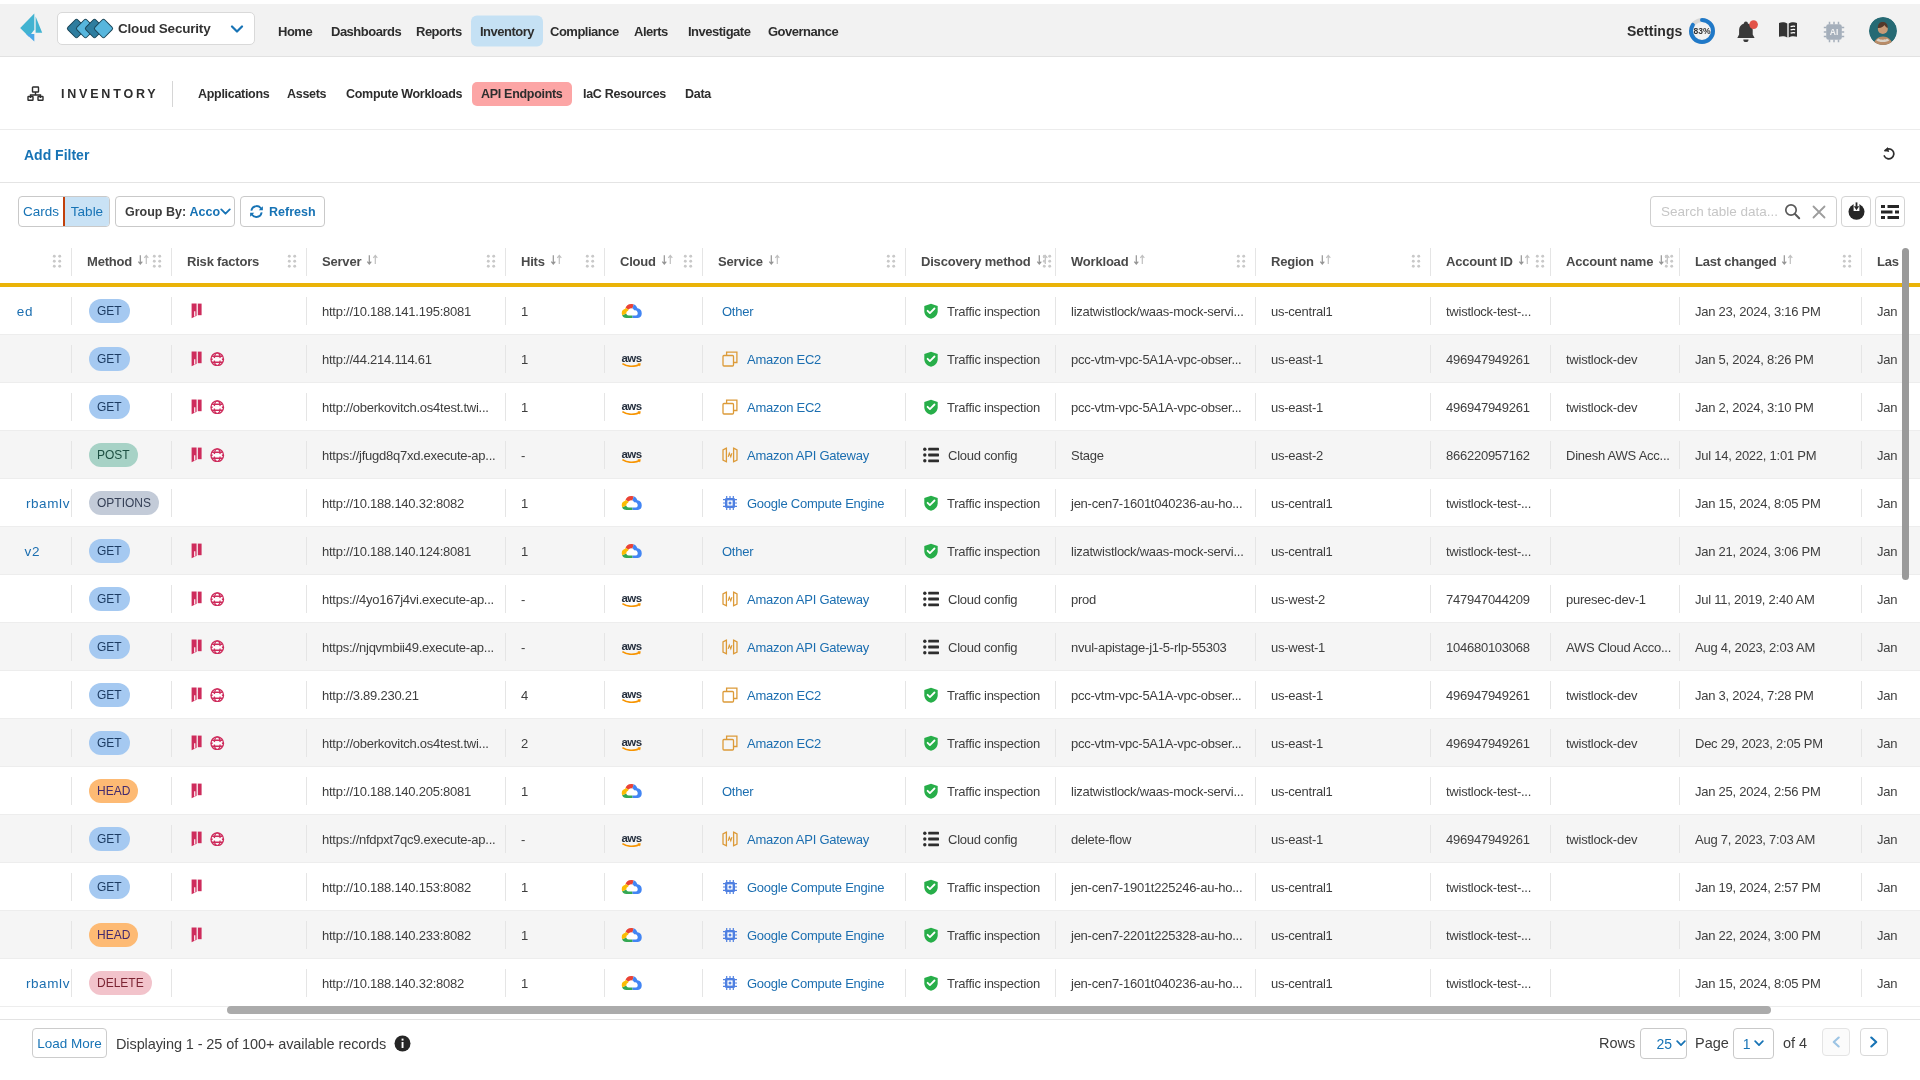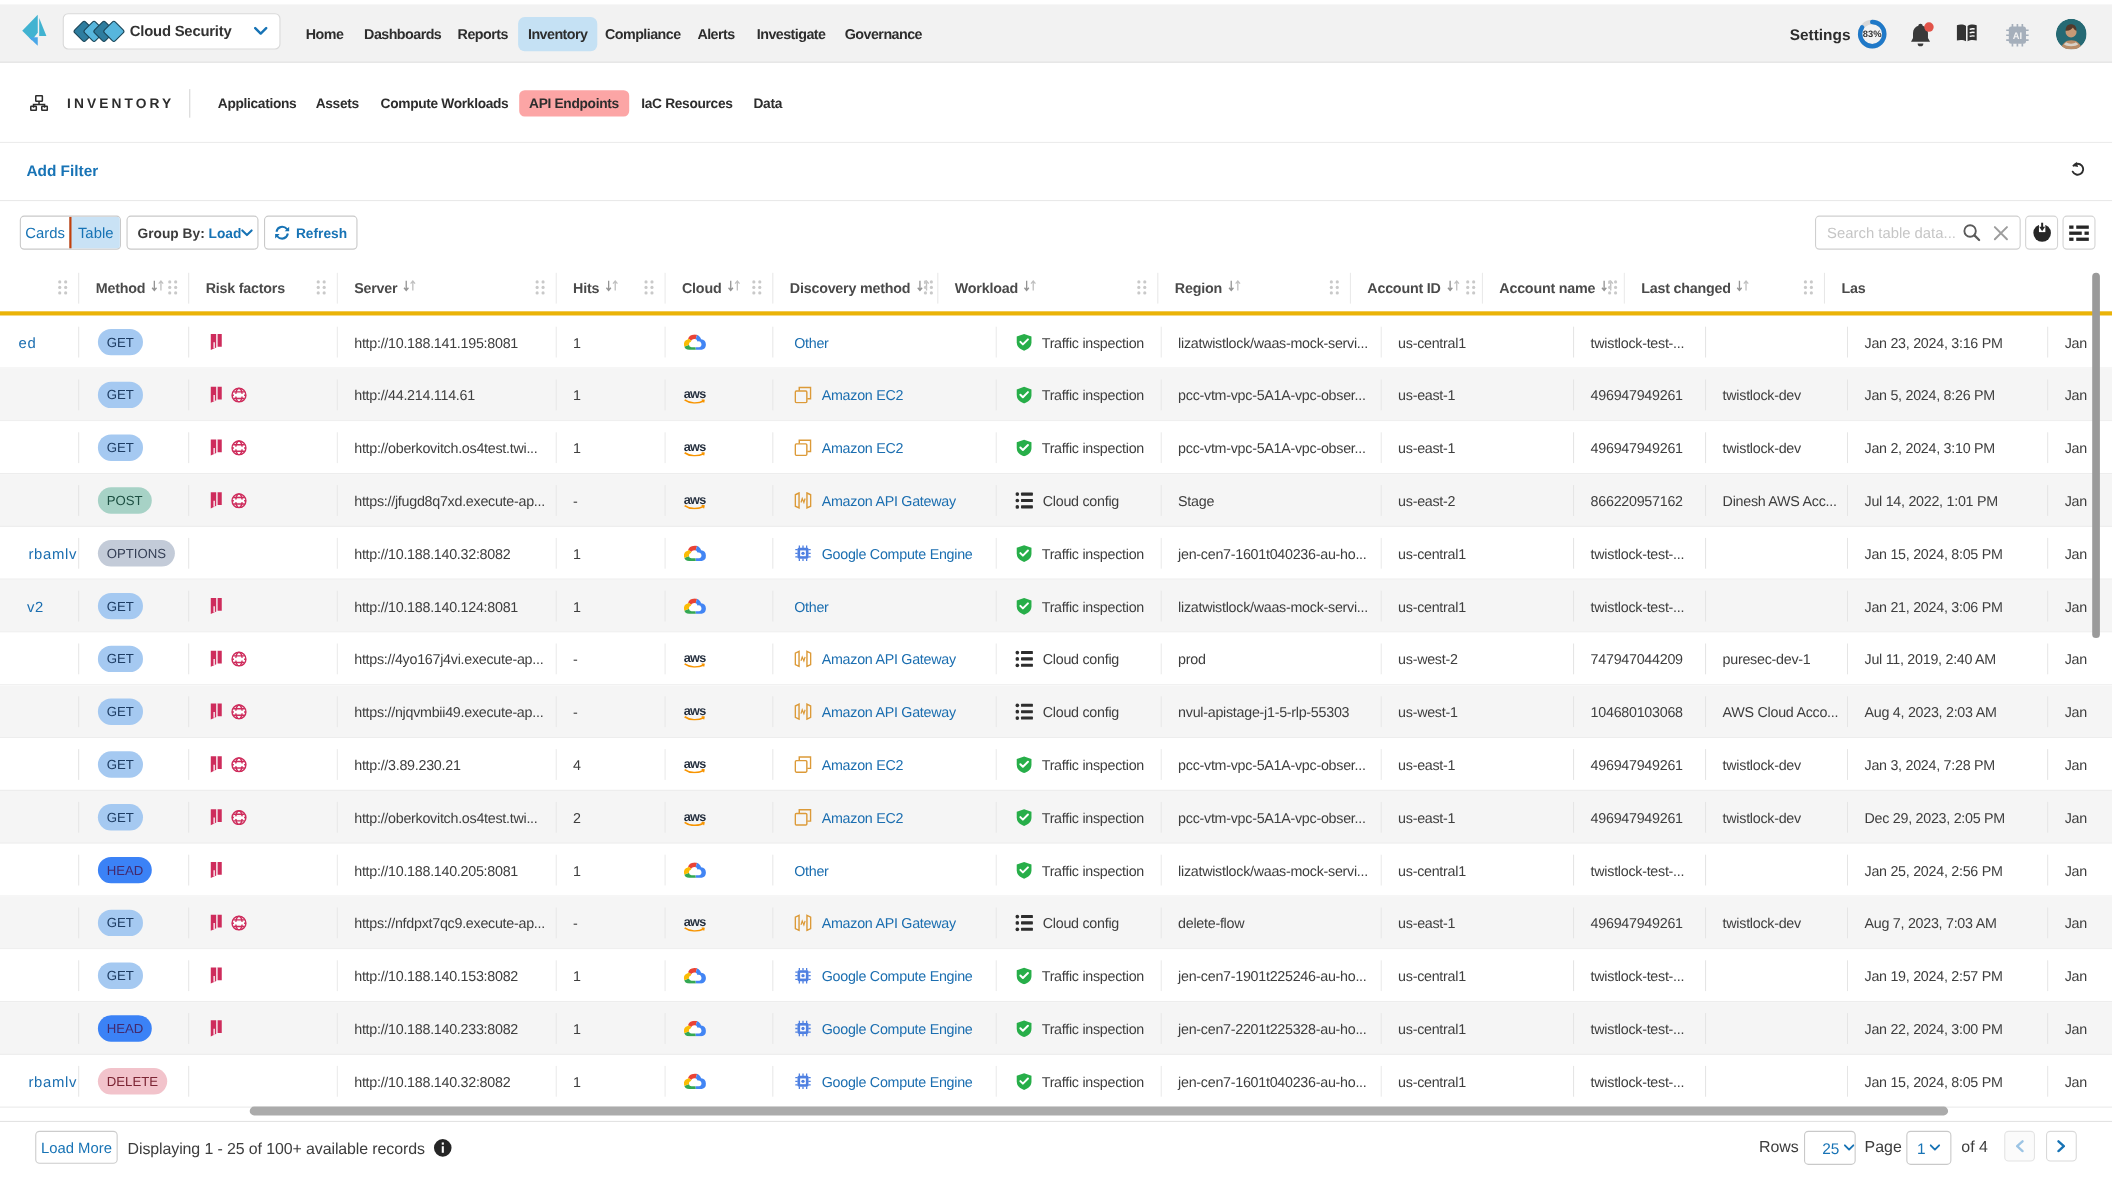--- a/index.html
+++ b/index.html
@@ -55,21 +55,21 @@
 .hname{margin-left:16px;white-space:nowrap}
 .sort{margin-left:5px}
 .drag{position:absolute;right:9px;top:50%;margin-top:-8px}
 .c7 .drag{right:3px}
 .c10 .drag{right:5px}
 .c11 .drag{right:5px}
 .pill{display:inline-flex;align-items:center;justify-content:center;height:24px;border-radius:12px;padding:0 8px;font-size:12px;letter-spacing:0;font-weight:400;margin-left:18px}
 .pGET{background:#a5c9f1;color:#1d3c63}
 .pPOST{background:#a7d2c6;color:#1d4f42}
 .pOPTIONS{background:#c3cbd8;color:#353f55}
-.pHEAD{background:#3b82f6;color:#432a6e}
+.pHEAD{background:#fdba74;color:#432a6e}
 .pDELETE{background:#f2c3cb;color:#7c2433}
 .link{color:#1b6eb0;white-space:nowrap}
 .risk{margin-left:20px;display:flex;gap:8px;align-items:center}
 .svcic{margin-left:20px;margin-right:9px;flex:0 0 auto;display:flex}
 .cloudic{margin-left:17px;display:flex}
 .disc{margin-left:18px;margin-right:8px;display:flex}
 .nowrap{white-space:nowrap}
 
 #hscroll{position:absolute;left:227px;top:1006px;width:1544px;height:8px;border-radius:4px;background:#ababab}
 #vscroll{position:absolute;left:1902px;top:248px;width:7px;height:332px;border-radius:4px;background:#9a9a9a}
@@ -275,21 +275,21 @@
         <path d="M6.8 1 3.4 4.9l4.8 1z" fill="#2d2d2d"></path>
       </svg></span>
 </div>
 
 <div id="toolbar">
   <div id="seg">
       <div>Cards</div>
       <div class="on" style="border-left:2px solid #c2410c">Table</div>
     </div>
   <div id="groupby" class="btn">
-      <span><b style="color:#3c3c3c">Group By:</b> <b style="color:#1773b5">Load</b></span>
+      <span><b style="color:#3c3c3c">Group By:</b> <b style="color:#1773b5">Acco</b></span>
       <svg style="flex:0 0 auto" width="11" height="8" viewBox="0 0 13 9">
         <use href="#chevd"></use>
       </svg>
     </div>
   <div id="refresh" class="btn"><svg width="15" height="15" viewBox="0 0 16 16">
         <path fill="#1773b5" d="M8 1.2a6.8 6.8 0 0 1 5.3 2.5l1.5-1.4v4.4h-4.4l1.6-1.6A4.9 4.9 0 0 0 3.4 7.3l-1.9-.4A6.9 6.9 0 0 1 8 1.2zM8 14.8a6.8 6.8 0 0 1-5.3-2.5l-1.5 1.4V9.3h4.4L4 10.9a4.9 4.9 0 0 0 8.6-2.2l1.9.4A6.9 6.9 0 0 1 8 14.8z"></path>
       </svg>Refresh</div>
   <div id="search">
       <span class="ph">Search table data...</span>
     <svg style="position:absolute;right:35px" width="17" height="17" viewBox="0 0 17 17">
@@ -364,20 +364,29 @@
       </div>
       <div class="c5 sep">
         <span class="hname">Cloud</span>
         <span class="sort"><svg width="13" height="14" viewBox="0 0 13 14">
             <use href="#sort"></use>
           </svg></span>
         <span class="drag"><svg width="10" height="15" viewBox="0 0 10 15">
             <use href="#drag"></use>
           </svg></span>
       </div>
+      <div class="c6 sep">
+        <span class="hname">Service</span>
+        <span class="sort"><svg width="13" height="14" viewBox="0 0 13 14">
+            <use href="#sort"></use>
+          </svg></span>
+        <span class="drag"><svg width="10" height="15" viewBox="0 0 10 15">
+            <use href="#drag"></use>
+          </svg></span>
+      </div>
       <div class="c7 sep">
         <span class="hname">Discovery method</span>
         <span class="sort"><svg width="13" height="14" viewBox="0 0 13 14">
             <use href="#sort"></use>
           </svg></span>
         <span class="drag"><svg width="10" height="15" viewBox="0 0 10 15">
             <use href="#drag"></use>
           </svg></span>
       </div>
       <div class="c8 sep">

